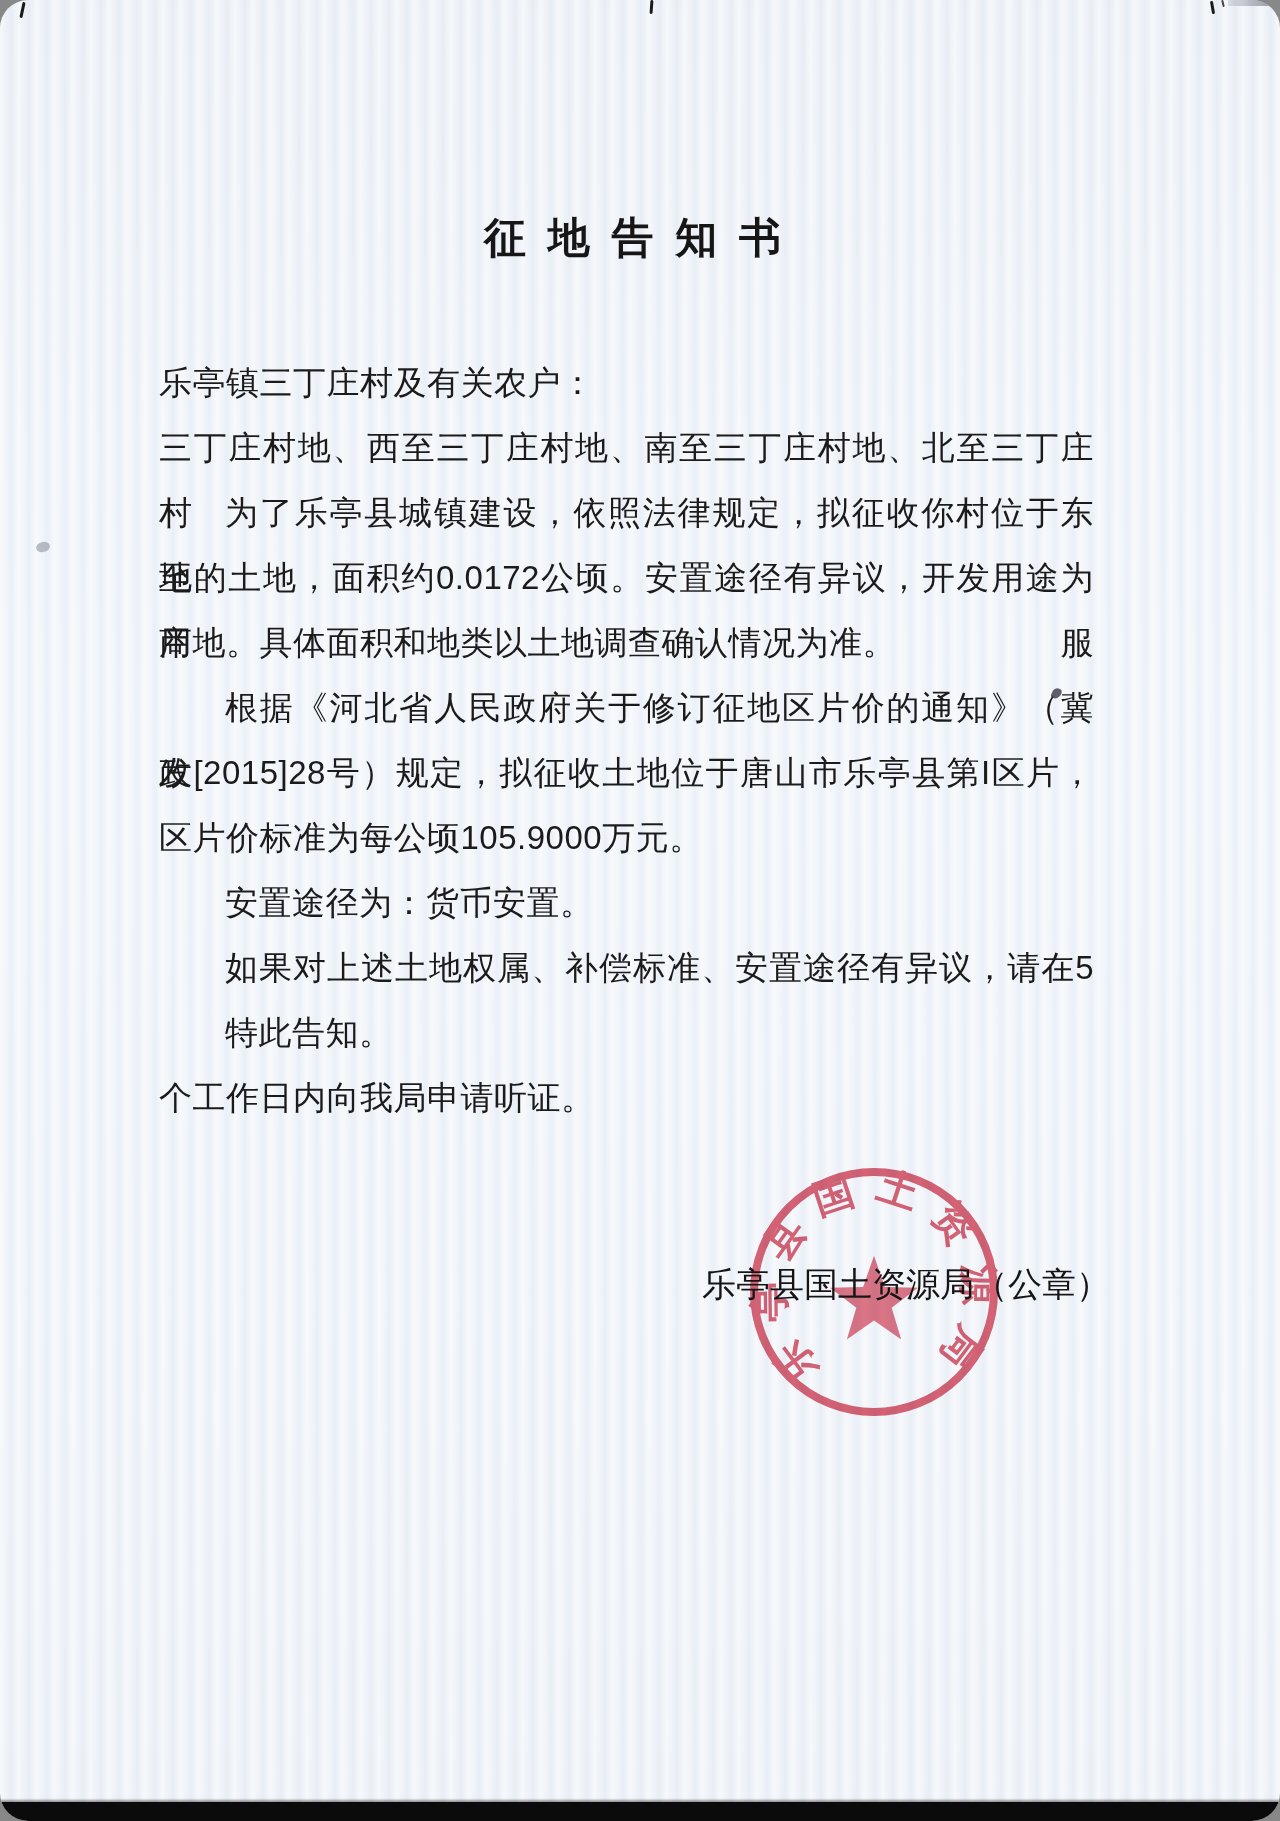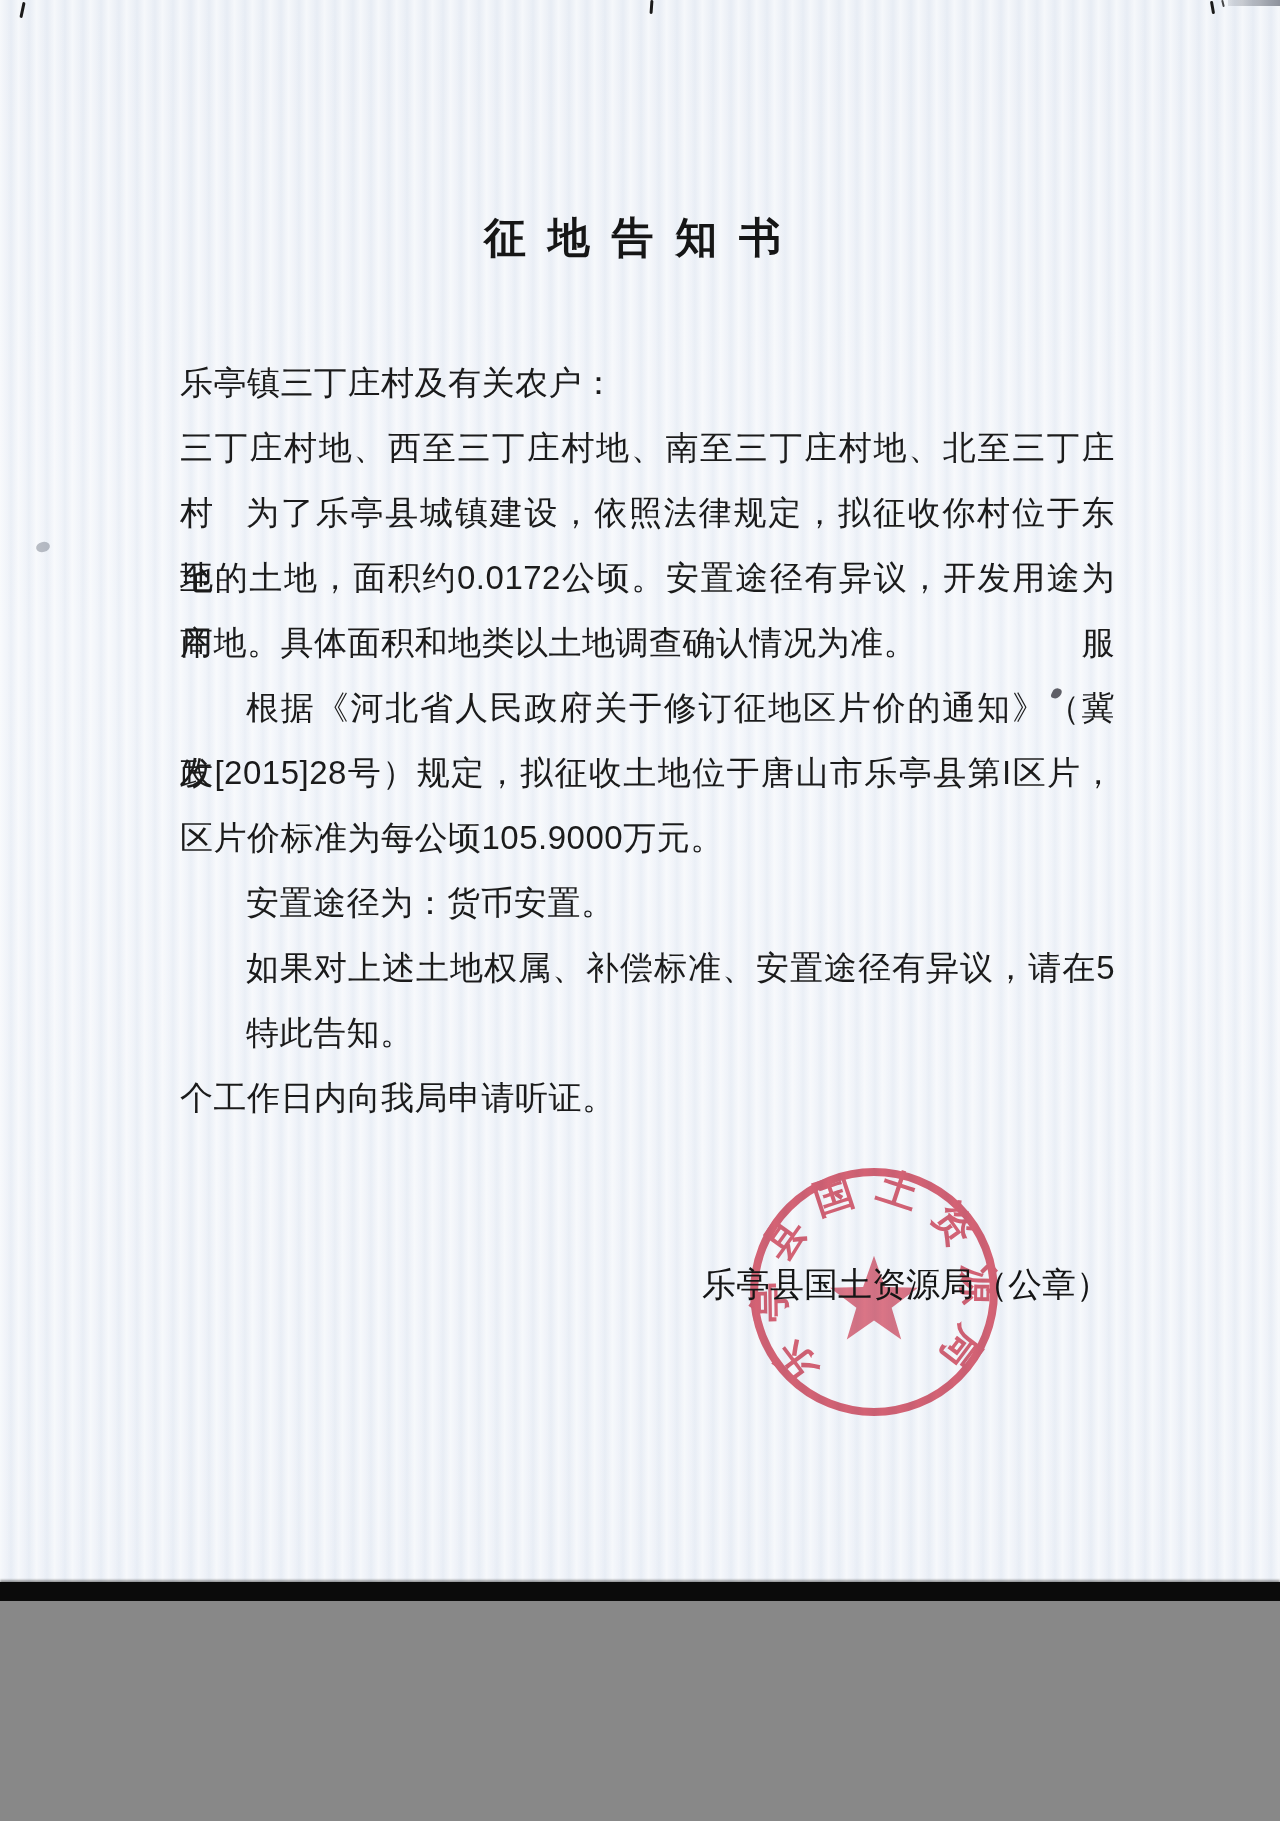--- a/index.html
+++ b/index.html
@@ -1,29 +1,30 @@
 <!DOCTYPE html>
 <html style="--ink: #1c1c1c; --seal-red: #d84f63; --scan-bar: #0b0b0b;"><head>
 <meta charset="utf-8">
 <style>
   * { margin: 0; padding: 0; box-sizing: border-box; }
   html, body { background: #888; }
   .page {
     position: relative;
     width: 1280px;
-    height: 1601px;
+    height: 1821px;
     margin: 0 auto;
     overflow: hidden;
     background:
       repeating-linear-gradient(90deg,
         rgba(255,255,255,0.5) 0px, rgba(255,255,255,0.0) 7px,
         rgba(205,216,232,0.18) 11px, rgba(255,255,255,0.4) 18px),
       linear-gradient(180deg, #edf1f7 0%, #f2f5fa 40%, #eef2f8 100%);
     font-family: "Liberation Sans", "DejaVu Sans", sans-serif;
     color: var(--ink, #1c1c1c);
+    border-radius: 28px;
   }
 
   
   .scan-tick {
     position: absolute;
     width: 3px; height: 16px;
     background: #1a1a1a;
     border-radius: 2px;
   }
   .tick-left   { left: 21px;  top: 2px;  transform: rotate(12deg); }
@@ -60,21 +61,21 @@
     text-align: center;
     font-size: 42px;
     font-weight: 600;
     letter-spacing: 0.12em;
     color: #161616;
   }
 
   
   .doc-body {
     position: absolute;
-    left: 180px; top: 350px;
+    left: 159px; top: 350px;
     width: 935px;
   }
   .line {
     height: 65px;
     line-height: 65px;
     font-size: 33px;
     font-weight: 500;
     letter-spacing: 0.5px;
     color: #1b1b1b;
     text-align: left;

